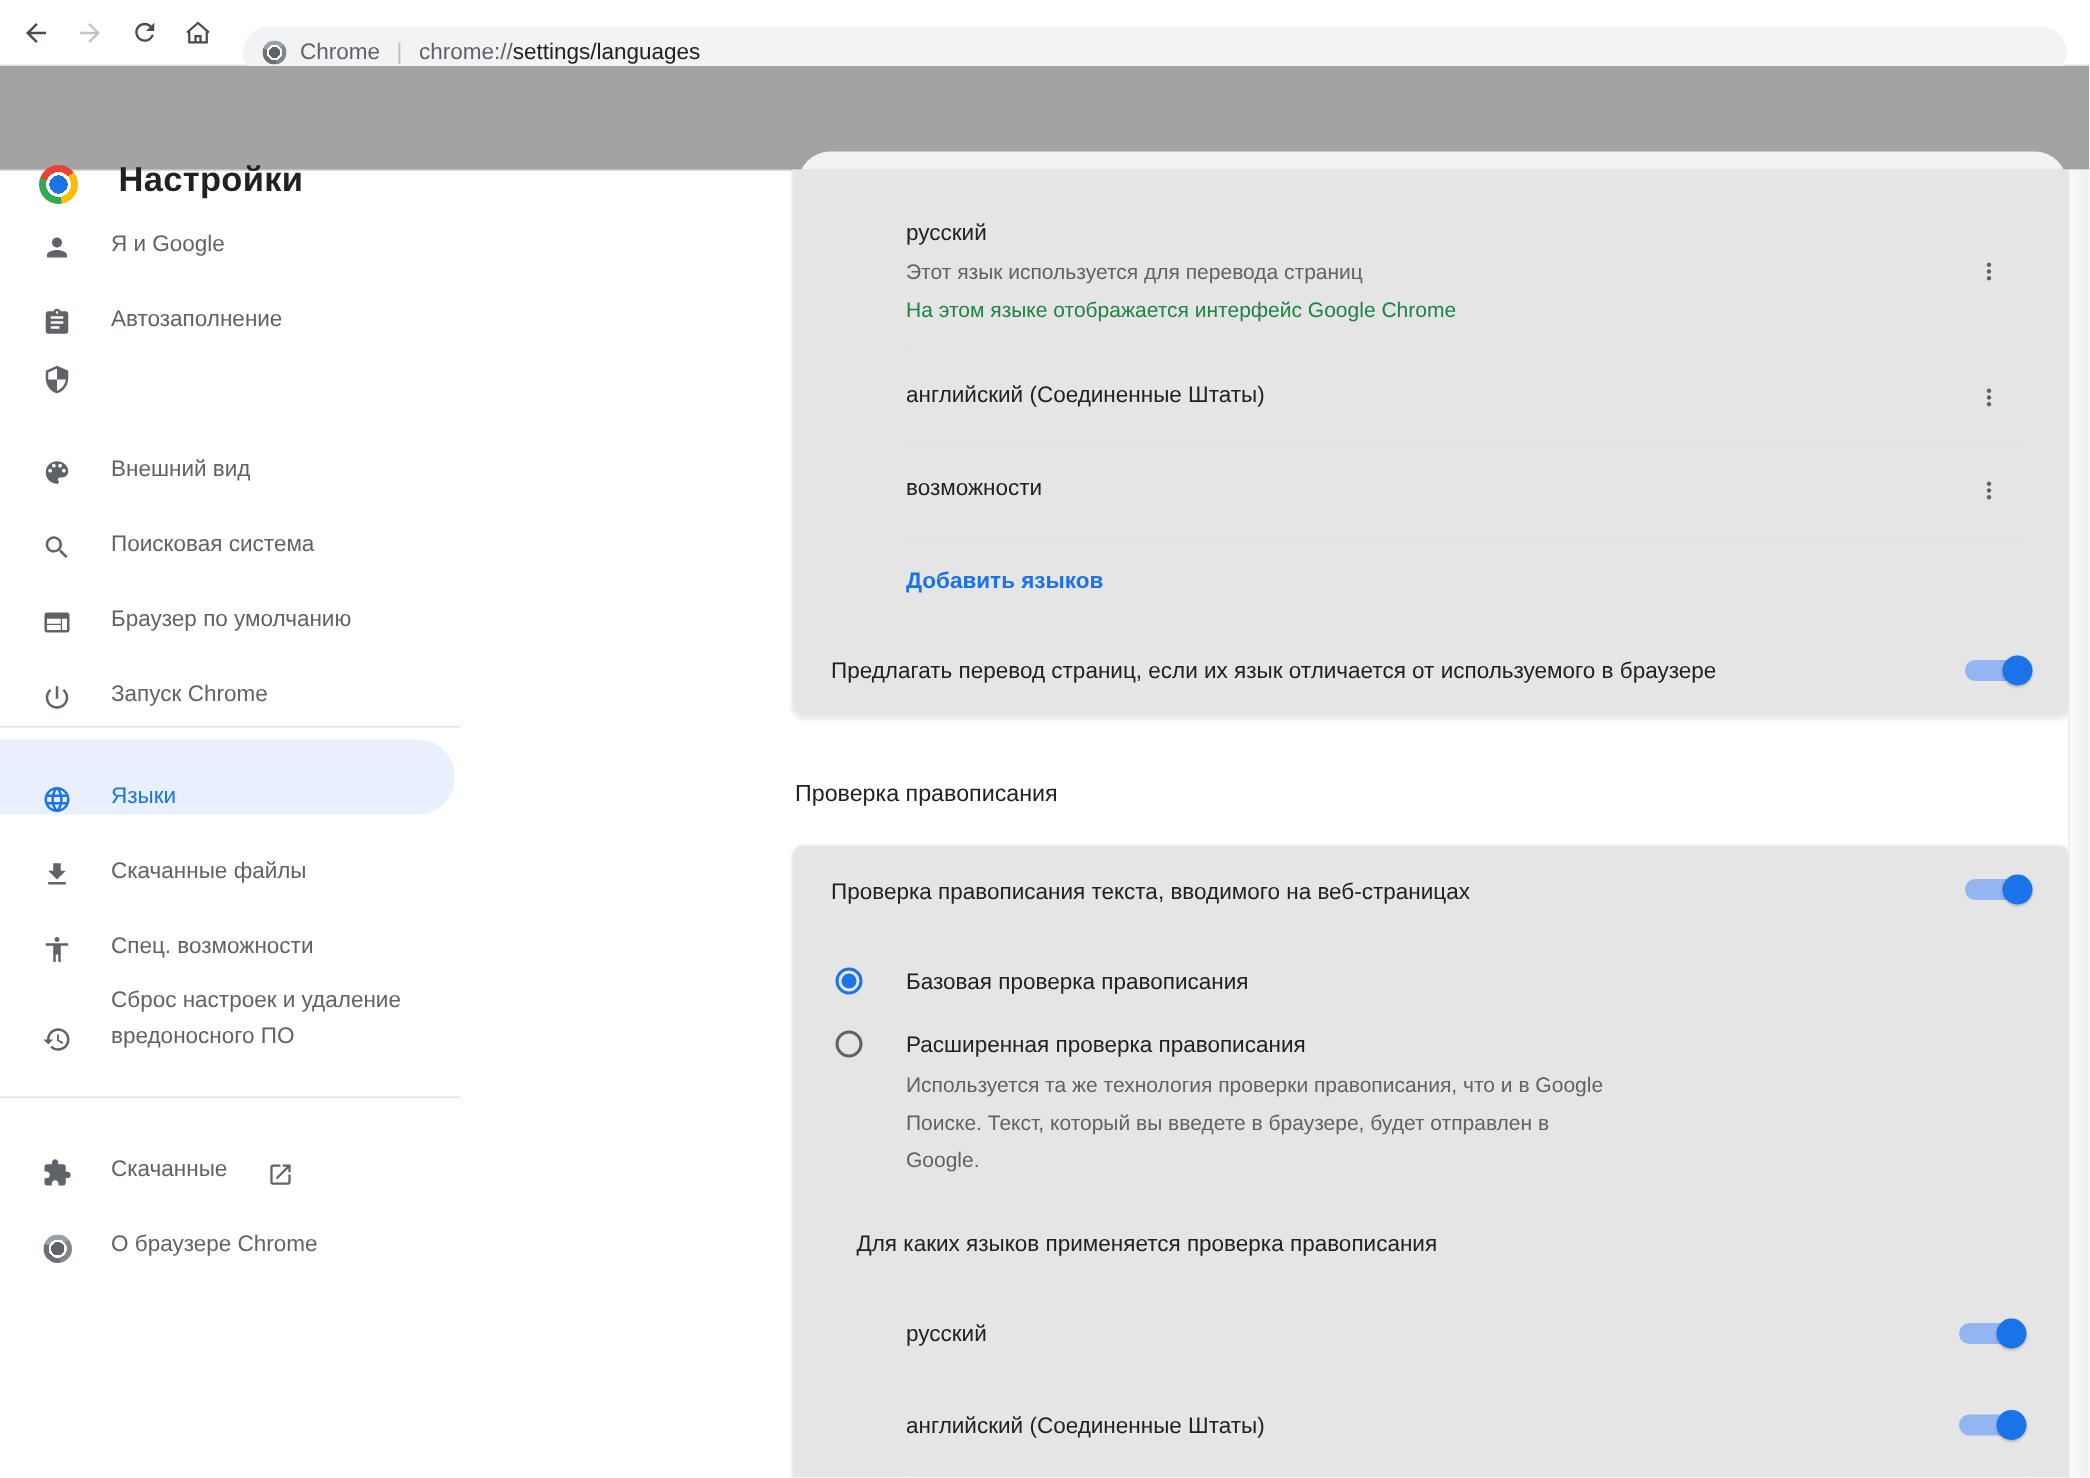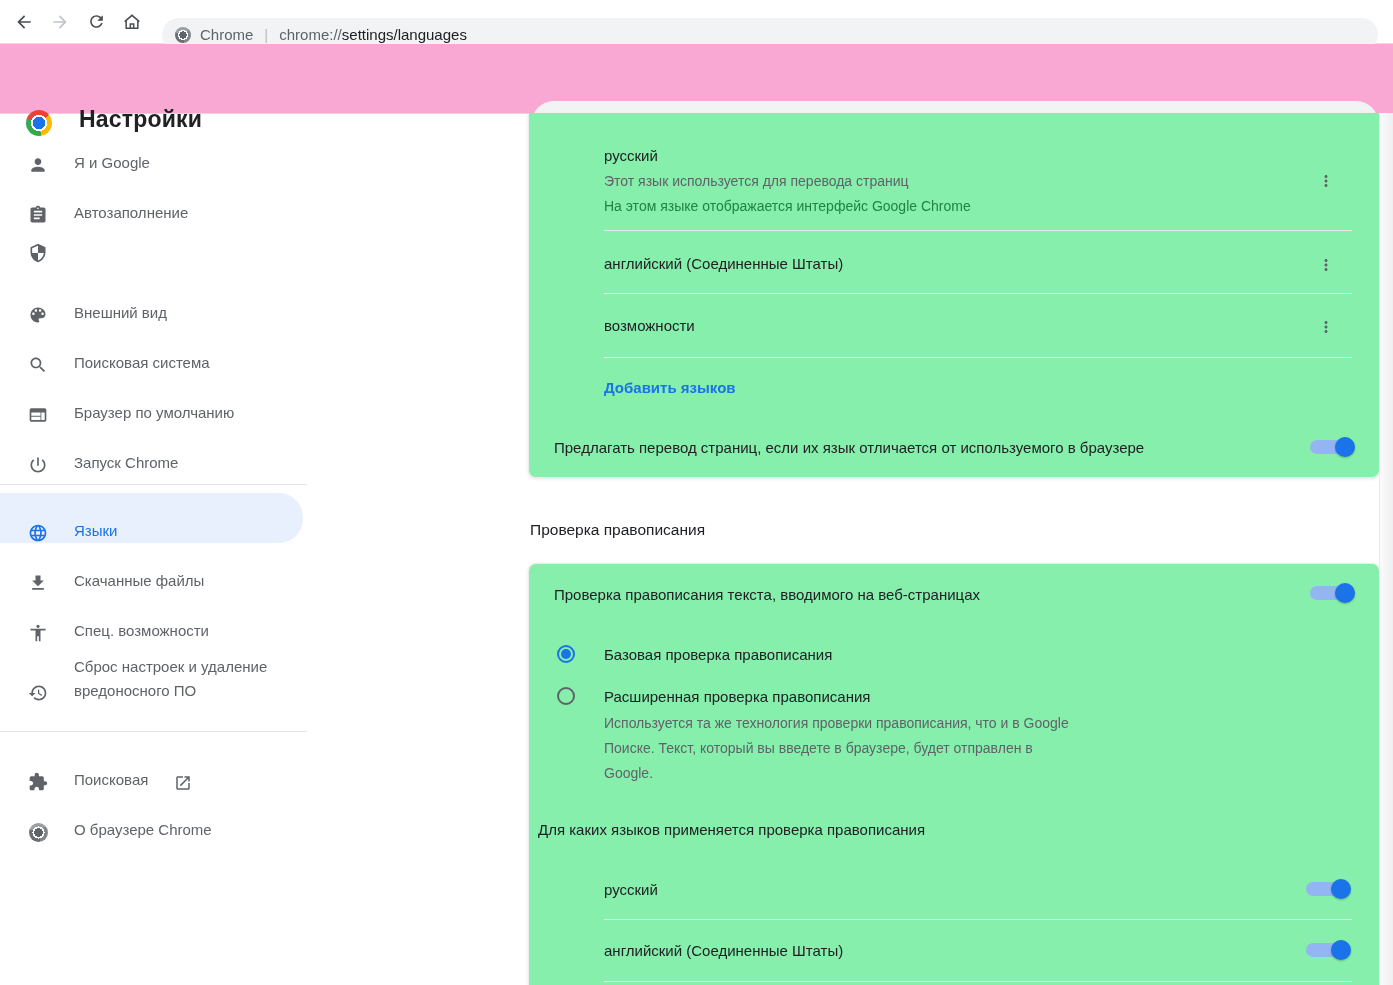--- a/index.html
+++ b/index.html
@@ -20,21 +20,21 @@
 
   
   .chrome-color{border-radius:50%;
     background:radial-gradient(circle at 50% 50%, #1a73e8 0 33%, #fff 33% 45%, rgba(0,0,0,0) 45%),
     conic-gradient(from -70deg,#ea4335 0 120deg,#fbbc05 120deg 240deg,#34a853 240deg 360deg);}
   .chrome-gray{border-radius:50%;
     background:radial-gradient(circle at 50% 50%, #5f6368 0 33%, #fff 33% 45%, rgba(0,0,0,0) 45%),
     conic-gradient(from -70deg,#9aa0a6 0 120deg,#80868b 120deg 240deg,#6b6f73 240deg 360deg);}
 
   
-  .app-header{position:absolute;left:0;top:44px;right:0;height:69px;background:#f9a8d4;
+  .app-header{position:absolute;left:0;top:44px;right:0;height:69px;background:#a3a3a3;
               border-bottom:1px solid #d8dadd;}
   .app-logo{position:absolute;left:26px;top:66px;width:26px;height:26px;}
   .app-title{position:absolute;left:79px;top:62px;font-size:23px;font-weight:bold;
              letter-spacing:.2px;color:#202124;}
   .search-pill{position:absolute;left:532px;top:57px;width:846px;height:43px;border-radius:21.5px;
                background:#f1f3f4;display:flex;align-items:center;padding-left:21px;box-sizing:border-box;}
   .search-pill input{border:none;outline:none;background:transparent;font-size:15px;width:600px;
                margin-left:15px;color:#202124;font-family:inherit;}
   .search-pill input::placeholder{color:#80868b;}
 
@@ -47,21 +47,21 @@
   .side-item .lbl{line-height:24px;}
   .side-item.two{padding-top:12px;padding-bottom:12px;}
   .side-item.sel{background:#e8f0fe;border-radius:0 24px 24px 0;margin-right:4px;color:#1a73e8;}
   .side-item.sel .ic svg{fill:#1a73e8;}
   .side-div{border-top:1px solid #e2e3e6;}
   .side-div.d1{margin:9px 0 8px;}
   .side-div.d2{margin:16px 0 10px;}
   .ext-ic{margin-left:14px;display:flex;align-items:center;}
 
   
-  .card{position:absolute;left:528px;width:852px;background:#86efac;box-sizing:border-box;
+  .card{position:absolute;left:528px;width:852px;background:#e5e5e5;box-sizing:border-box;
         border:1px solid #ebedf0;box-shadow:0 1px 3px rgba(60,64,67,.14);}
   .card1{top:113px;height:365px;border-top:none;border-radius:0 0 8px 8px;}
   .card2{top:563px;height:423px;border-bottom:none;border-radius:8px 8px 0 0;}
   .abs{position:absolute;}
   .t-main{font-size:15px;color:#202124;}
   .t-sub{font-size:14px;color:#5f6368;}
   .t-green{font-size:14px;color:#1e8444;}
   .divider{position:absolute;left:75px;right:27px;border-top:1px solid #e6e8ea;}
   .link-blue{color:#1a73e8;font-weight:bold;font-size:15px;cursor:pointer;}
   .kebab{position:absolute;width:24px;height:24px;display:flex;align-items:center;justify-content:center;cursor:pointer;}
@@ -223,21 +223,21 @@
     </div>
 
     <div class="side-div d2"></div>
 
     <div class="side-item">
       <span class="ic">
           <svg width="20" height="20" viewBox="0 0 24 24">
             <path d="M20.5 11H19V7c0-1.1-.9-2-2-2h-4V3.5C13 2.12 11.88 1 10.5 1S8 2.12 8 3.5V5H4c-1.1 0-1.99.9-1.99 2v3.8H3.5c1.49 0 2.7 1.21 2.7 2.7s-1.21 2.7-2.7 2.7H2V20c0 1.1.9 2 2 2h3.8v-1.5c0-1.49 1.21-2.7 2.7-2.7 1.49 0 2.7 1.21 2.7 2.7V22H17c1.1 0 2-.9 2-2v-4h1.5c1.38 0 2.5-1.12 2.5-2.5S21.88 11 20.5 11z"></path>
           </svg>
         </span>
-      <span class="lbl">Поисковая</span>
+      <span class="lbl">Скачанные</span>
       <span class="ext-ic" style="margin-left:0">
           <svg width="18" height="18" viewBox="0 0 24 24" fill="#5f6368">
             <path d="M19 19H5V5h7V3H5c-1.11 0-2 .9-2 2v14c0 1.1.89 2 2 2h14c1.1 0 2-.9 2-2v-7h-2v7zM14 3v2h3.59l-9.83 9.83 1.41 1.41L19 6.41V10h2V3h-7z"></path>
           </svg>
         </span>
     </div>
     <div class="side-item">
       <span class="ic">
           <span class="chrome-gray" style="display:block;width:19px;height:19px"></span>
         </span>
@@ -294,21 +294,21 @@
     <div class="abs t-main" style="left:75px;top:82px">Базовая проверка правописания</div>
 
     <div class="radio unsel" style="left:28px;top:123px"></div>
     <div class="abs t-main" style="left:75px;top:124px">Расширенная проверка правописания</div>
     <div class="abs t-sub" style="left:75px;top:147px;line-height:25px;width:600px">
       <div>Используется та же технология проверки правописания, что и в Google</div>
       <div>Поиске. Текст, который вы введете в браузере, будет отправлен в</div>
       <div>Google.</div>
     </div>
 
-    <div class="abs t-main" style="left:9px;top:257px">Для каких языков применяется проверка правописания</div>
+    <div class="abs t-main" style="left:42px;top:257px">Для каких языков применяется проверка правописания</div>
 
     <div class="abs t-main" style="left:75px;top:317px">русский</div>
     <div class="toggle" style="right:28px;top:315px">
       <div class="track"></div>
       <div class="thumb"></div>
     </div>
     <div class="divider" style="top:355px"></div>
 
     <div class="abs t-main" style="left:75px;top:378px">английский (Соединенные Штаты)</div>
     <div class="toggle" style="right:28px;top:376px">

